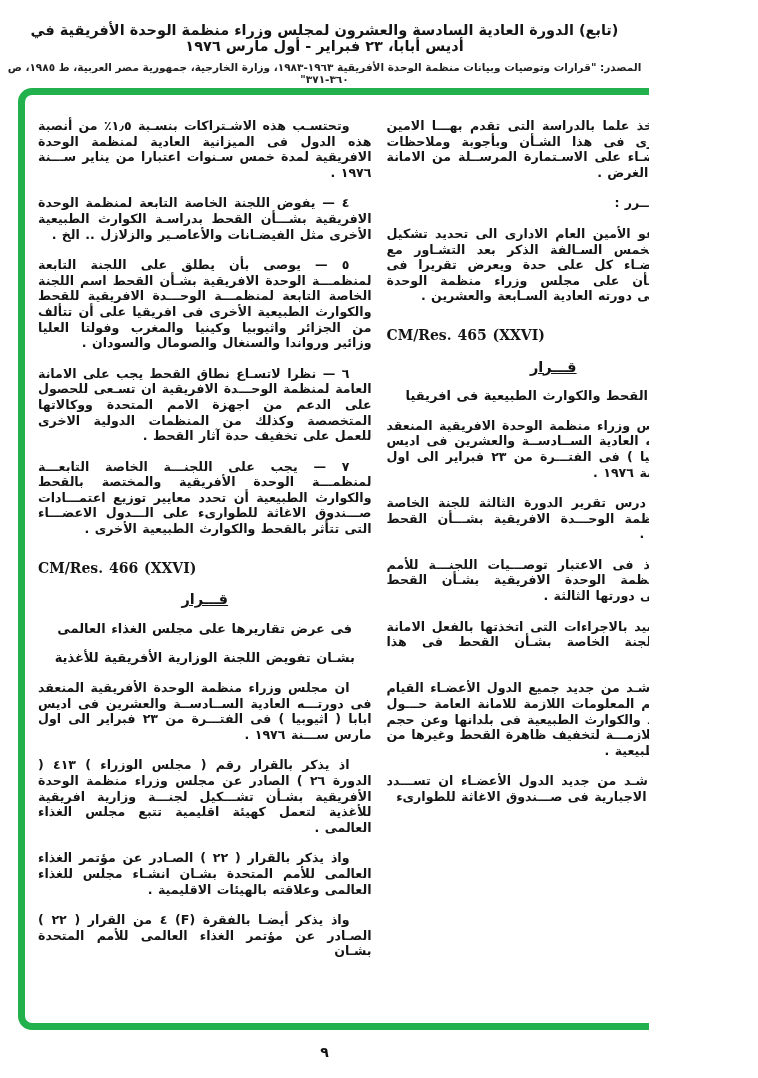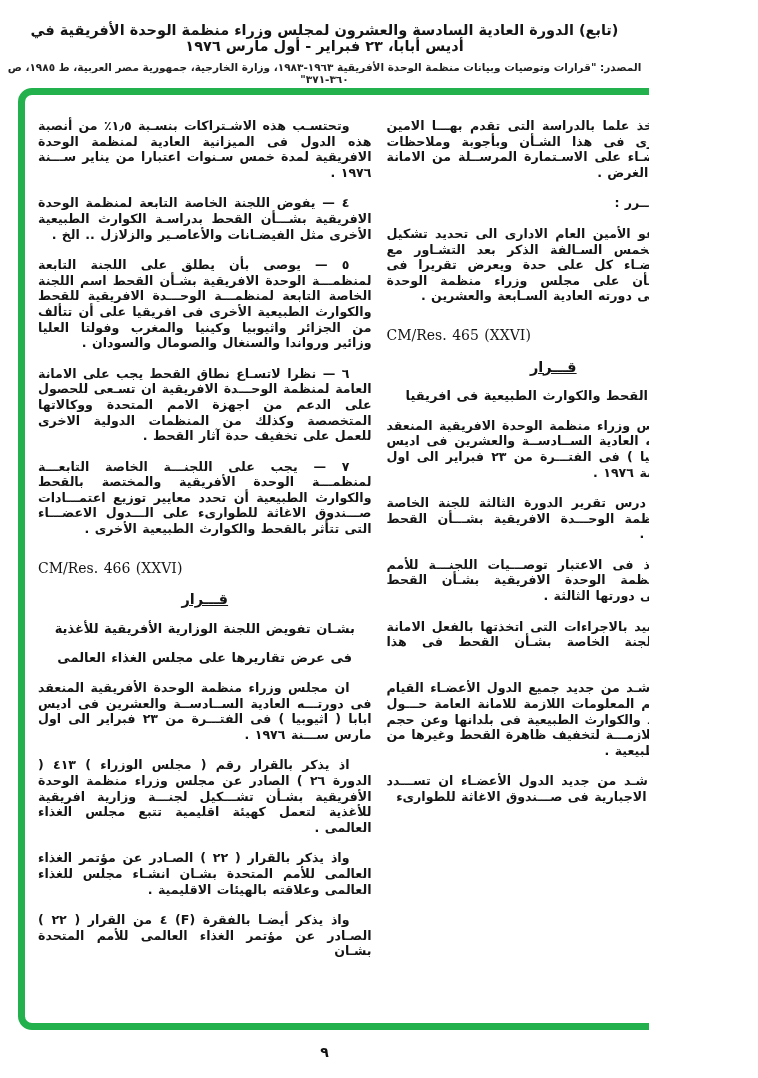--- a/index.html
+++ b/index.html
@@ -44,21 +44,21 @@
     font-size:12.6px;
     line-height:15.6px;
     font-weight:700;
     word-spacing:1px;
   }
   .blk{margin:0 0 15px;}
   .blk.para{text-indent:22px;margin-top:12px;}
   .blk.rescode{
     direction:ltr;text-align:left;
     font-family:"DejaVu Serif",serif;
-    font-size:14px;font-weight:400;
+    font-size:14px;font-weight:700;
     margin:24px 0 16px;
   }
   .blk.title{
     text-align:center;font-weight:800;font-size:14.5px;
     margin:4px 0 13px;letter-spacing:1px;text-decoration:underline;
   }
   .blk.subtitle{
     text-align:center;font-weight:700;font-size:13px;
     margin:0 0 14px;
   }
@@ -95,22 +95,22 @@
           <div class="blk para">٣ — يناشـد من جديد الدول الأعضـاء ان تســـدد اشـتراكاتها الاجبارية فى صـــندوق الاغاثة للطوارىء</div>
         </div>
       <div class="col">
           <div class="blk para">وتحتسـب هذه الاشـتراكات بنسـبة ١٫٥٪ من أنصبة هذه الدول فى الميزانية العادية لمنظمة الوحدة الافريقية لمدة خمس سـنوات اعتبارا من يناير ســـنة ١٩٧٦ .</div>
           <div class="blk para">٤ — يفوض اللجنة الخاصة التابعة لمنظمة الوحدة الافريقية بشـــأن القحط بدراسـة الكوارث الطبيعية الأخرى مثل الفيضـانات والأعاصـير والزلازل .. الخ .</div>
           <div class="blk para">٥ — يوصى بأن يطلق على اللجنة التابعة لمنظمـــة الوحدة الافريقية بشـأن القحط اسم اللجنة الخاصة التابعة لمنظمـــة الوحـــدة الافريقية للقحط والكوارث الطبيعية الأخرى فى افريقيا على أن تتألف من الجزائر واثيوبيا وكينيا والمغرب وفولتا العليا وزائير ورواندا والسنغال والصومال والسودان .</div>
           <div class="blk para">٦ — نظرا لاتسـاع نطاق القحط يجب على الامانة العامة لمنظمة الوحـــدة الافريقية ان تسـعى للحصول على الدعم من اجهزة الامم المتحدة ووكالاتها المتخصصة وكذلك من المنظمات الدولية الاخرى للعمل على تخفيف حدة آثار القحط .</div>
           <div class="blk para">٧ — يجب على اللجنـــة الخاصة التابعـــة لمنظمـــة الوحدة الأفريقية والمختصة بالقحط والكوارث الطبيعية أن تحدد معايير توزيع اعتمـــادات صـــندوق الاغاثة للطوارىء على الـــدول الاعضـــاء التى تتأثر بالقحط والكوارث الطبيعية الأخرى .</div>
           <div class="blk rescode">CM/Res. 466 (XXVI)</div>
           <div class="blk title">قـــرار</div>
+          <div class="blk subtitle">فى عرض تقاريرها على مجلس الغذاء العالمى</div>
           <div class="blk subtitle">بشـان تفويض اللجنة الوزارية الأفريقية للأغذية</div>
-          <div class="blk subtitle">فى عرض تقاريرها على مجلس الغذاء العالمى</div>
           <div class="blk para">ان مجلس وزراء منظمة الوحدة الأفريقية المنعقد فى دورتـــه العادية الســادســة والعشرين فى اديس ابابا ( اثيوبيا ) فى الفتـــرة من ٢٣ فبراير الى اول مارس ســـنة ١٩٧٦ .</div>
           <div class="blk para">اذ يذكر بالقرار رقم ( مجلس الوزراء ) ٤١٣ ( الدورة ٢٦ ) الصادر عن مجلس وزراء منظمة الوحدة الأفريقية بشـأن تشـــكيل لجنـــة وزارية افريقية للأغذية لتعمل كهيئة اقليمية تتبع مجلس الغذاء العالمى .</div>
           <div class="blk para">واذ يذكر بالقرار ( ٢٢ ) الصـادر عن مؤتمر الغذاء العالمى للأمم المتحدة بشـان انشـاء مجلس للغذاء العالمى وعلاقته بالهيئات الاقليمية .</div>
           <div class="blk para">واذ يذكر أيضـا بالفقرة (F) ٤ من القرار ( ٢٢ ) الصـادر عن مؤتمر الغذاء العالمى للأمم المتحدة بشـان</div>
         </div>
     </div>
   </div>
 
   <div class="page-number">٩</div>
 

